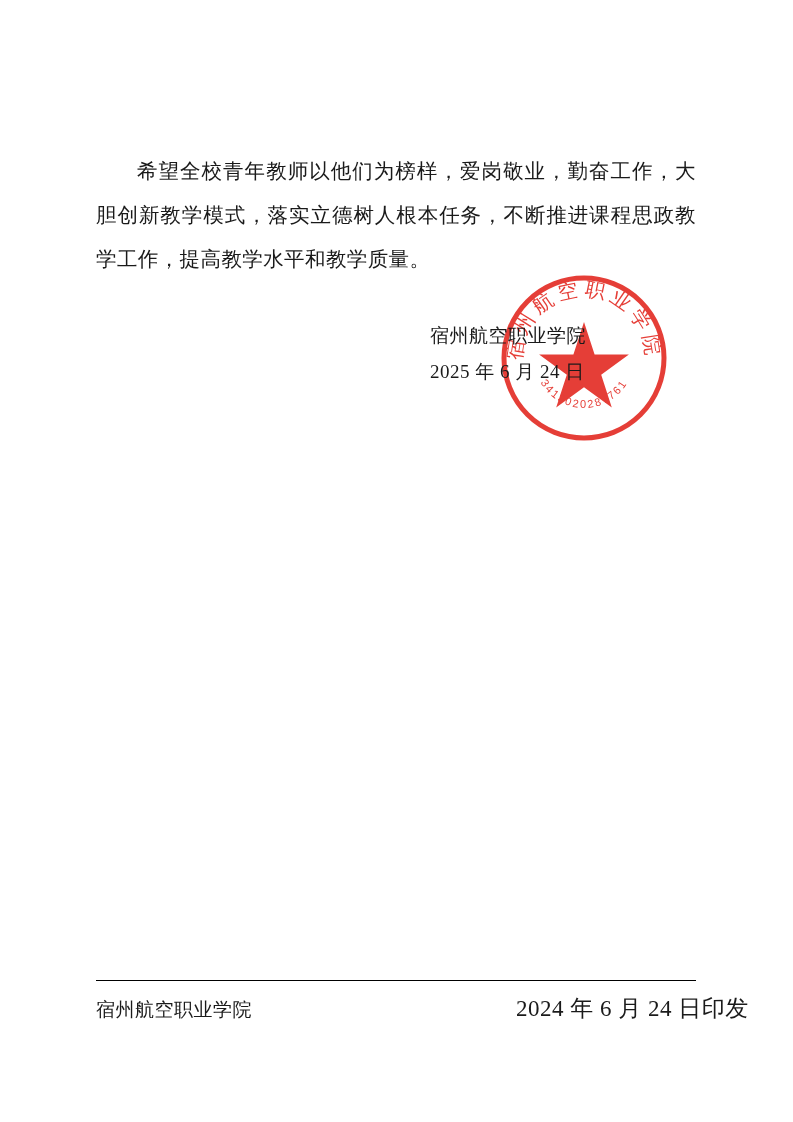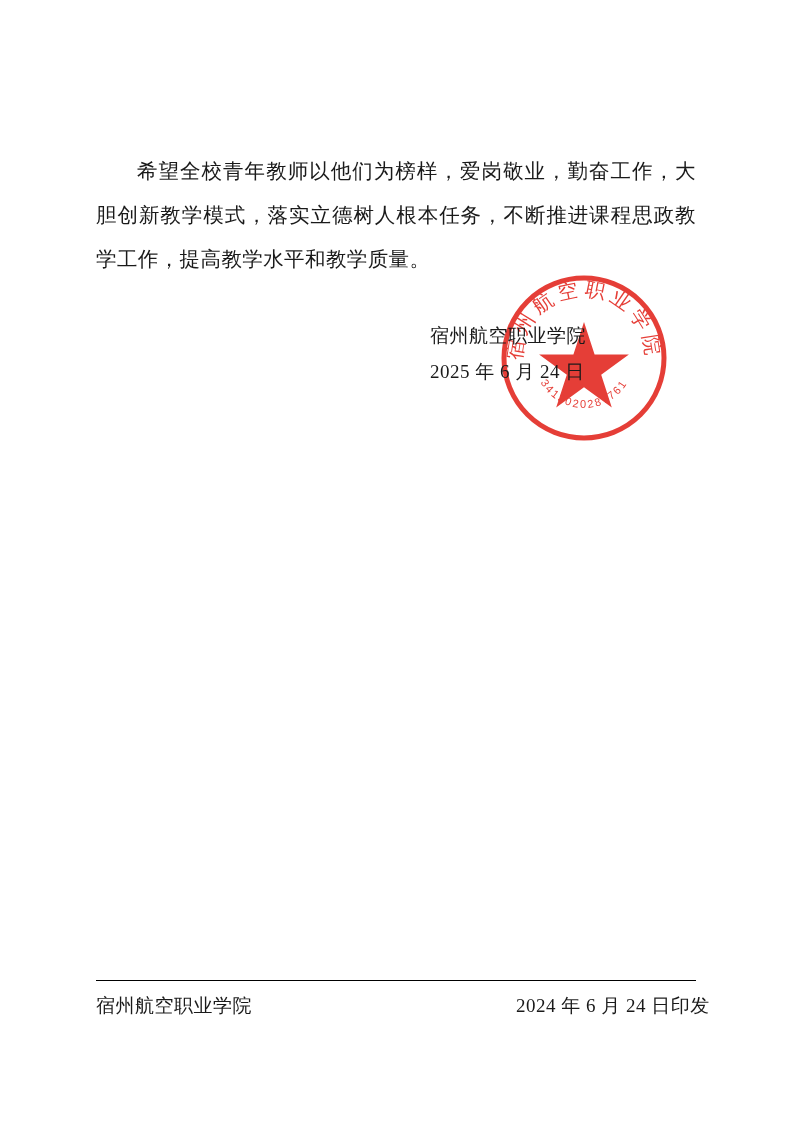--- a/index.html
+++ b/index.html
@@ -80,21 +80,21 @@
     display: flex;
     align-items: baseline;
   }
   .footer-left {
     font-size: 19px;
     letter-spacing: 0.5px;
     color: #1a1a1a;
     flex: 0 0 auto;
   }
   .footer-right {
-    font-size: 19px;
+    font-size: 23px;
     letter-spacing: 0.5px;
     color: #1a1a1a;
     margin-left: 264px;
     flex: 0 0 auto;
   }
 </style>
 </head>
 <body>
 
 <div class="page">

